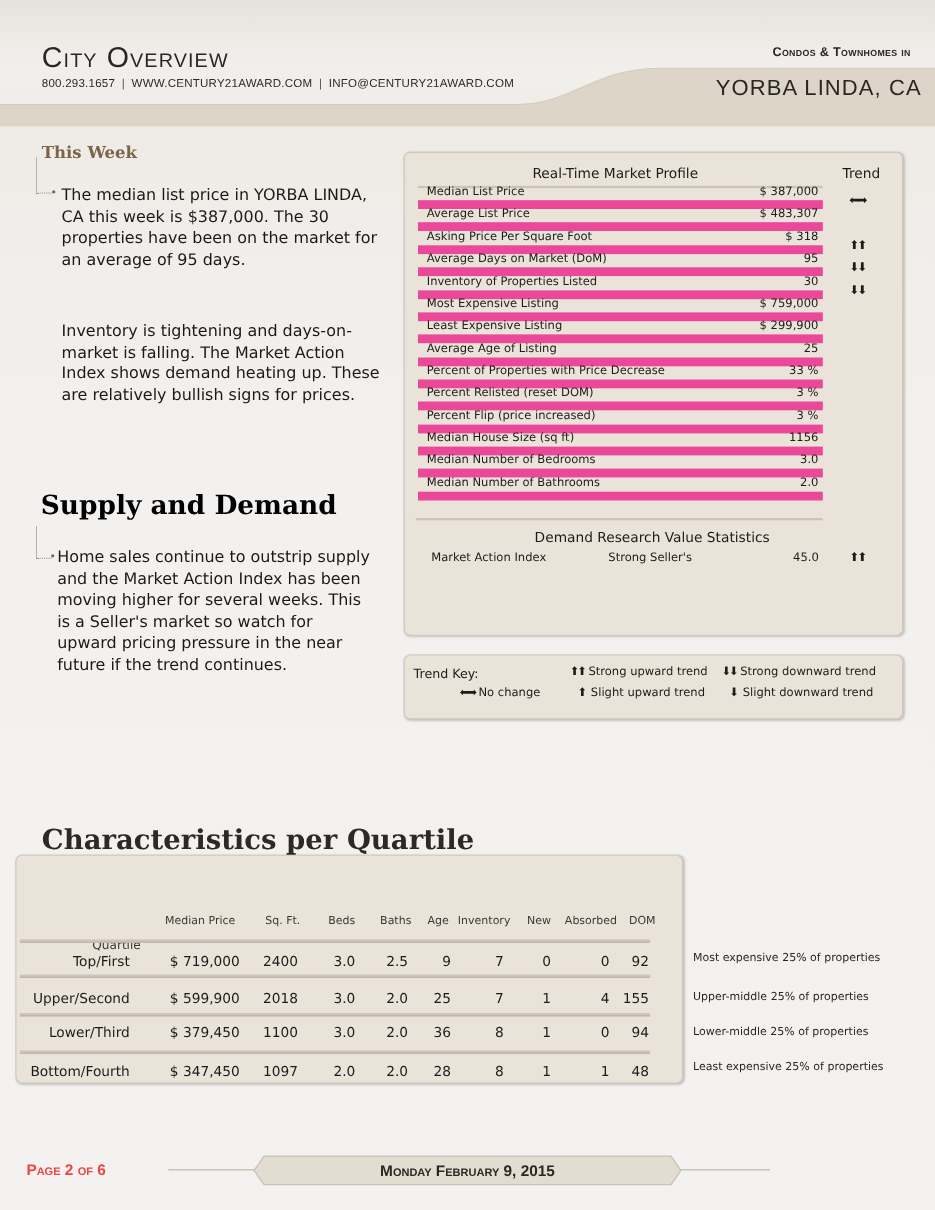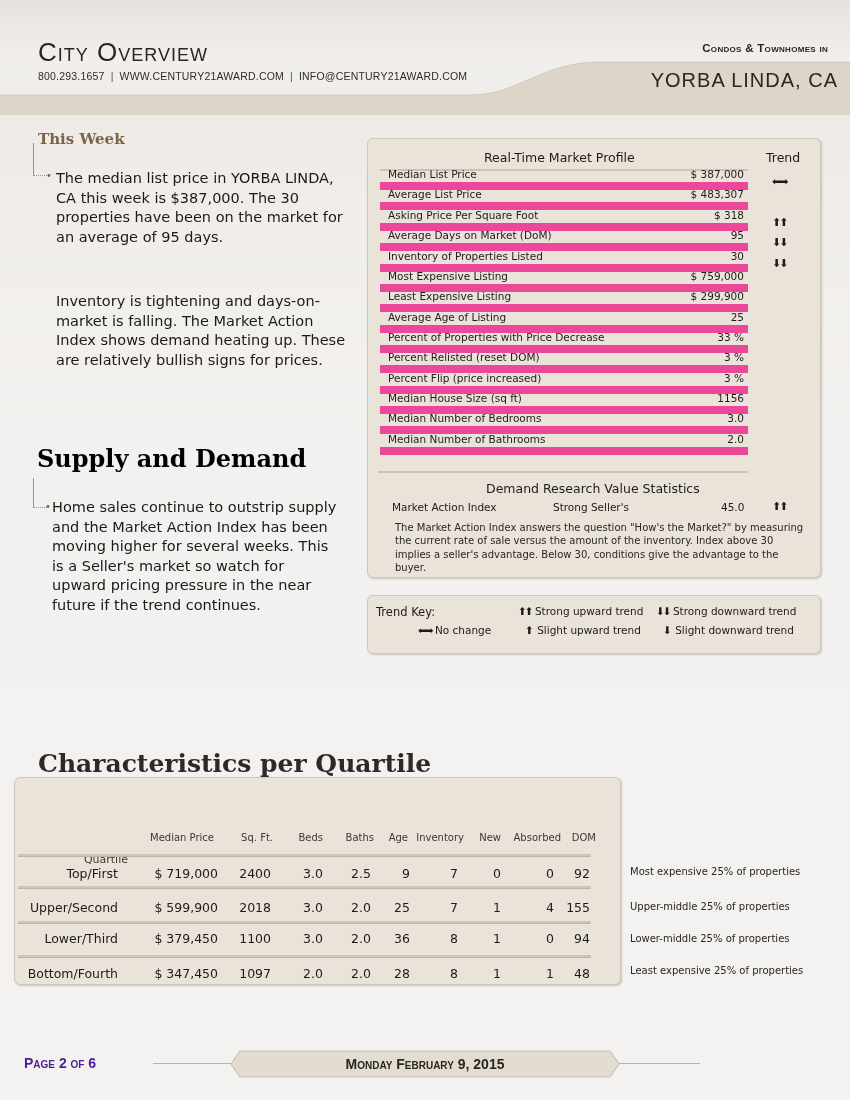--- a/index.html
+++ b/index.html
@@ -63,21 +63,21 @@
   .mp-row .val { position: absolute; right: 4px; bottom: 2px; white-space: nowrap; }
   .trend { position: absolute; left: 404px; font-size: 11px; letter-spacing: -2px; color: #1e1b18; }
 
   .q-head { position: absolute; font-size: 10px; color: #3d3833; white-space: nowrap; }
   .q-cell { position: absolute; font-size: 12.5px; color: #1e1b18; white-space: nowrap; }
   .q-line { position: absolute; left: 18px; width: 573px; height: 3px; background: #cdc5b8; border-bottom: 1px solid #bdb4a5; }
   .q-desc { position: absolute; left: 630px; font-size: 10px; color: #2a2622; white-space: nowrap; }
 
   .footer-page {
     position: absolute; left: 24px; top: 1055px;
-    font-family: "Liberation Sans", sans-serif; font-size: 14px; font-weight: bold; font-variant: small-caps; color: #4c1d95;
+    font-family: "Liberation Sans", sans-serif; font-size: 14px; font-weight: bold; font-variant: small-caps; color: #ef4444;
   }
   .footer-line { position: absolute; height: 1px; background: #b9b2a6; top: 1063px; }
   .footer-date-wrap { position: absolute; left: 230px; top: 1050px; width: 390px; height: 28px; }
   .footer-date {
     position: absolute; left: 0; top: 0; width: 100%; text-align: center; line-height: 28px;
     font-family: "Liberation Sans", sans-serif; font-size: 14px; font-weight: bold; font-variant: small-caps; color: #2a2622;
   }
 </style>
 </head>
 <body>
@@ -172,21 +172,20 @@
         <span class="val">2.0</span>
       </div>
     </div>
 
   <div style="position:absolute; left:10px; top:332px; width:370px; height:2px; background:#cbc3b6;"></div>
   <div class="mp-head" style="left:118px; top:342px;">Demand Research Value Statistics</div>
   <div style="position:absolute; left:24px; top:362px; font-size:10.5px;">Market Action Index</div>
   <div style="position:absolute; left:185px; top:362px; font-size:10.5px;">Strong Seller's</div>
   <div style="position:absolute; left:353px; top:362px; font-size:10.5px;">45.0</div>
   <div class="trend" style="top:361px;">⬆⬆</div>
-  <div style="position:absolute; left:27px; top:382px; width:410px; font-size:10px; line-height:13.3px; color:#2a2622;">The Market Action Index answers the question "How's the Market?" by measuring the current rate of sale versus the amount of the inventory.  Index above 30 implies a seller's advantage. Below 30, conditions give the advantage to the buyer.</div>
 <div class="trend" style="top: 36px;">⬅➡</div>
     <div class="trend" style="top: 77px;">⬆⬆</div>
     <div class="trend" style="top: 97px;">⬇⬇</div>
     <div class="trend" style="top: 118px;">⬇⬇</div>
   </div>
 
 <div class="panel" style="left:367px; top:595px; width:454px; height:59px;">
   <div style="position:absolute; left:8px; top:9px; font-size:11.5px;">Trend Key:</div>
   <div style="position:absolute; left:150px; top:9px; font-size:10.5px; white-space:nowrap;">
     <span style="letter-spacing:-2px;">⬆⬆</span>

